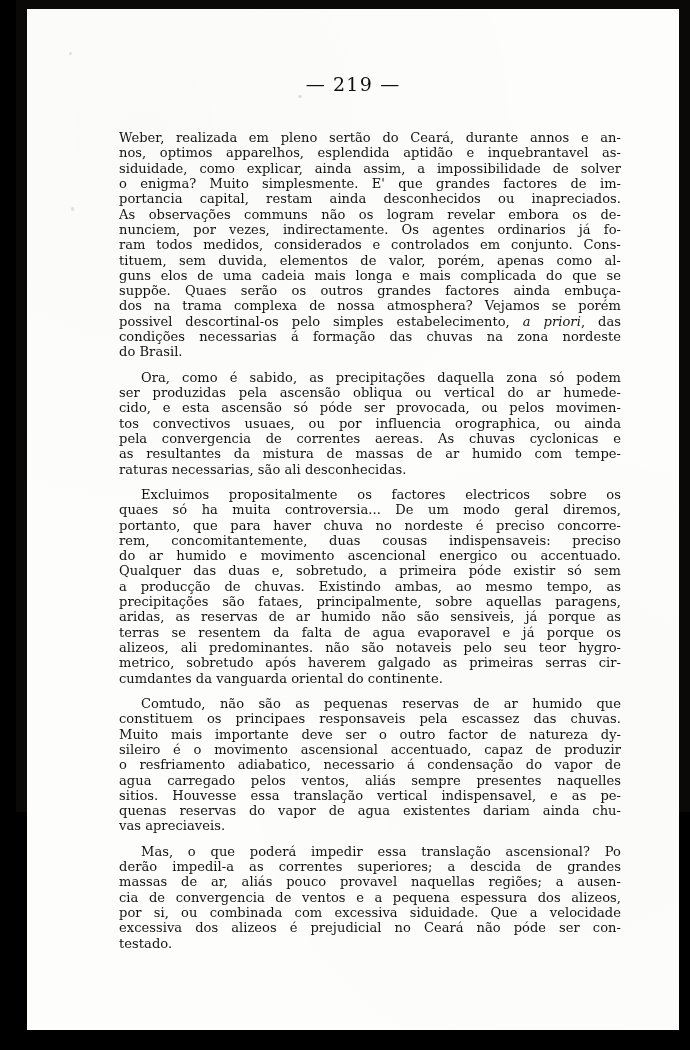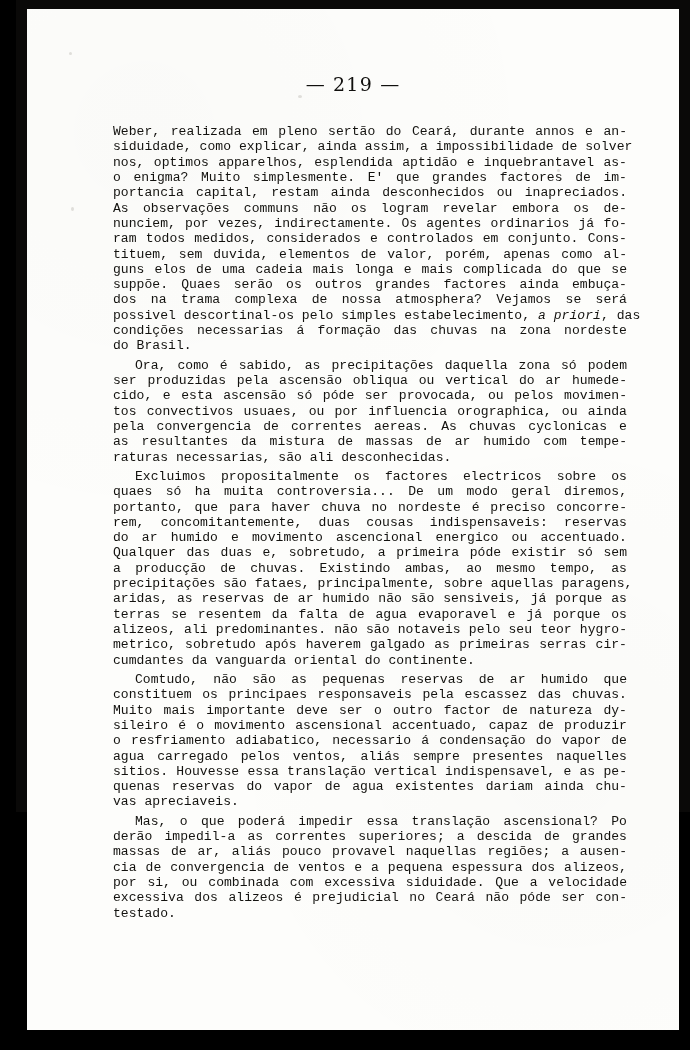--- a/index.html
+++ b/index.html
@@ -56,22 +56,21 @@
     position: absolute;
     left: 82px;
     top: 111px;
     width: 522px;
     color: #13120f;
     font-size: 13.05px;
     font-family: "DejaVu Serif", serif;
     letter-spacing: 0.04px;
   }
   .para {
-    margin: 4px;
-    font-family: Liberation Mono, monospace;
+    margin: 10px;
   }
   .ln {
     display: block;
     height: 15.32px;
     line-height: 15.32px;
     white-space: pre;
     text-align: justify;
     text-align-last: justify;
   }
   .ln.last {
@@ -101,49 +100,49 @@
       <div class="speck" style="left:42px; top:43px; width:3px; height:3px;"></div>
       <div class="speck" style="left:271px; top:86px; width:4px; height:3px;"></div>
       <div class="speck" style="left:44px; top:198px; width:3px; height:4px;"></div>
       <div class="speck" style="left:530px; top:160px; width:3px; height:3px;"></div>
 
       <div id="folio">— 219 —</div>
 
       <div id="body-text">
           <div class="para">
             <span class="ln">Weber, realizada em pleno sertão do Ceará, durante annos e an-</span>
+            <span class="ln">nos, optimos apparelhos, esplendida aptidão e inquebrantavel as-</span>
             <span class="ln">siduidade, como explicar, ainda assim, a impossibilidade de solver</span>
-            <span class="ln">nos, optimos apparelhos, esplendida aptidão e inquebrantavel as-</span>
             <span class="ln">o enigma? Muito simplesmente. E' que grandes factores de im-</span>
             <span class="ln">portancia capital, restam ainda desconhecidos ou inapreciados.</span>
             <span class="ln">As observações communs não os logram revelar embora os de-</span>
             <span class="ln">nunciem, por vezes, indirectamente. Os agentes ordinarios já fo-</span>
             <span class="ln">ram todos medidos, considerados e controlados em conjunto. Cons-</span>
             <span class="ln">tituem, sem duvida, elementos de valor, porém, apenas como al-</span>
             <span class="ln">guns elos de uma cadeia mais longa e mais complicada do que se</span>
             <span class="ln">suppõe. Quaes serão os outros grandes factores ainda embuça-</span>
-            <span class="ln">dos na trama complexa de nossa atmosphera? Vejamos se será</span>
+            <span class="ln">dos na trama complexa de nossa atmosphera? Vejamos se porém</span>
             <span class="ln">possivel descortinal-os pelo simples estabelecimento, <i>a priori</i>, das</span>
             <span class="ln">condições necessarias á formação das chuvas na zona nordeste</span>
             <span class="ln last">do Brasil.</span>
           </div>
           <div class="para">
             <span class="ln indent">Ora, como é sabido, as precipitações daquella zona só podem</span>
             <span class="ln">ser produzidas pela ascensão obliqua ou vertical do ar humede-</span>
             <span class="ln">cido, e esta ascensão só póde ser provocada, ou pelos movimen-</span>
             <span class="ln">tos convectivos usuaes, ou por influencia orographica, ou ainda</span>
             <span class="ln">pela convergencia de correntes aereas. As chuvas cyclonicas e</span>
             <span class="ln">as resultantes da mistura de massas de ar humido com tempe-</span>
             <span class="ln last">raturas necessarias, são ali desconhecidas.</span>
           </div>
           <div class="para">
             <span class="ln indent">Excluimos propositalmente os factores electricos sobre os</span>
             <span class="ln">quaes só ha muita controversia... De um modo geral diremos,</span>
             <span class="ln">portanto, que para haver chuva no nordeste é preciso concorre-</span>
-            <span class="ln">rem, concomitantemente, duas cousas indispensaveis: reservas</span>
+            <span class="ln">rem, concomitantemente, duas cousas indispensaveis: preciso</span>
             <span class="ln">do ar humido e movimento ascencional energico ou accentuado.</span>
             <span class="ln">Qualquer das duas e, sobretudo, a primeira póde existir só sem</span>
             <span class="ln">a producção de chuvas. Existindo ambas, ao mesmo tempo, as</span>
             <span class="ln">precipitações são fataes, principalmente, sobre aquellas paragens,</span>
             <span class="ln">aridas, as reservas de ar humido não são sensiveis, já porque as</span>
             <span class="ln">terras se resentem da falta de agua evaporavel e já porque os</span>
             <span class="ln">alizeos, ali predominantes. não são notaveis pelo seu teor hygro-</span>
             <span class="ln">metrico, sobretudo após haverem galgado as primeiras serras cir-</span>
             <span class="ln last">cumdantes da vanguarda oriental do continente.</span>
           </div>

